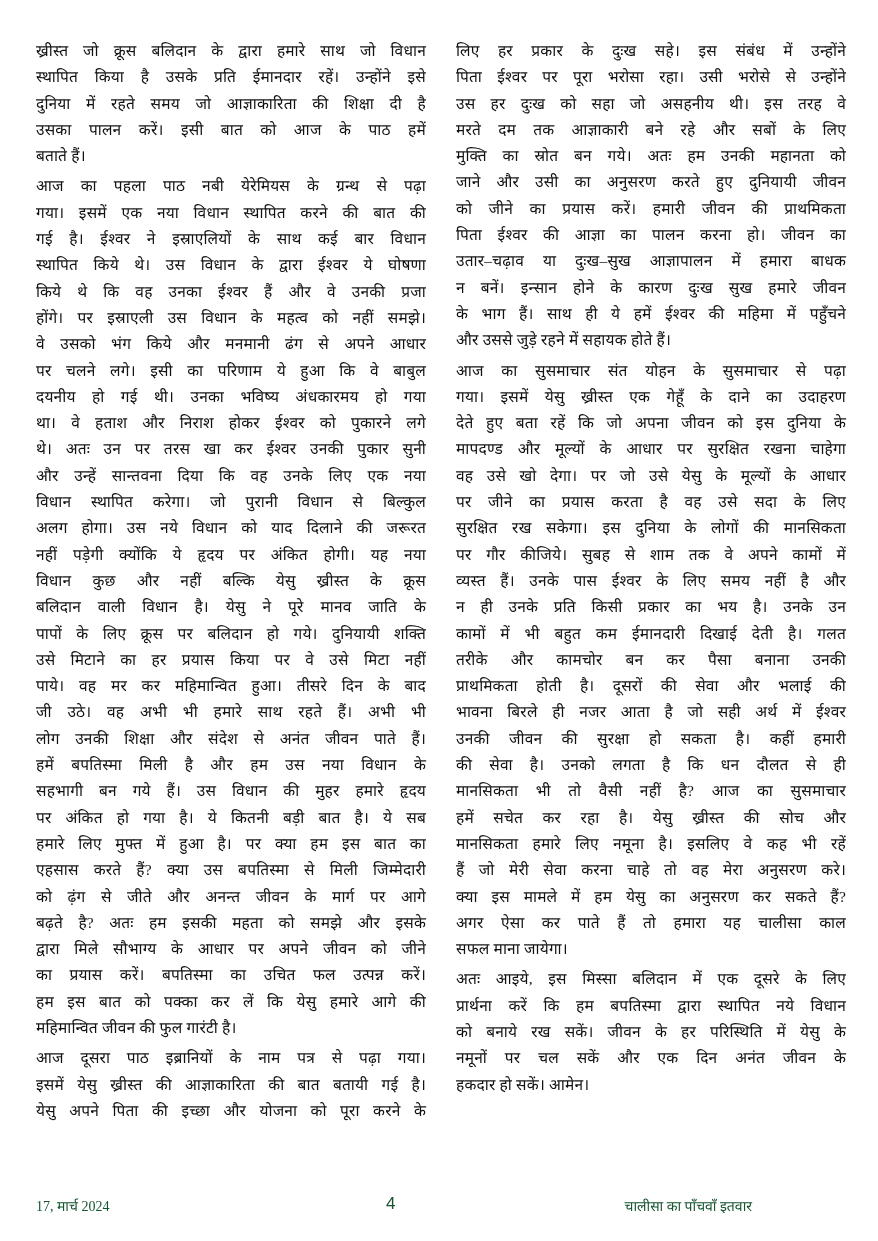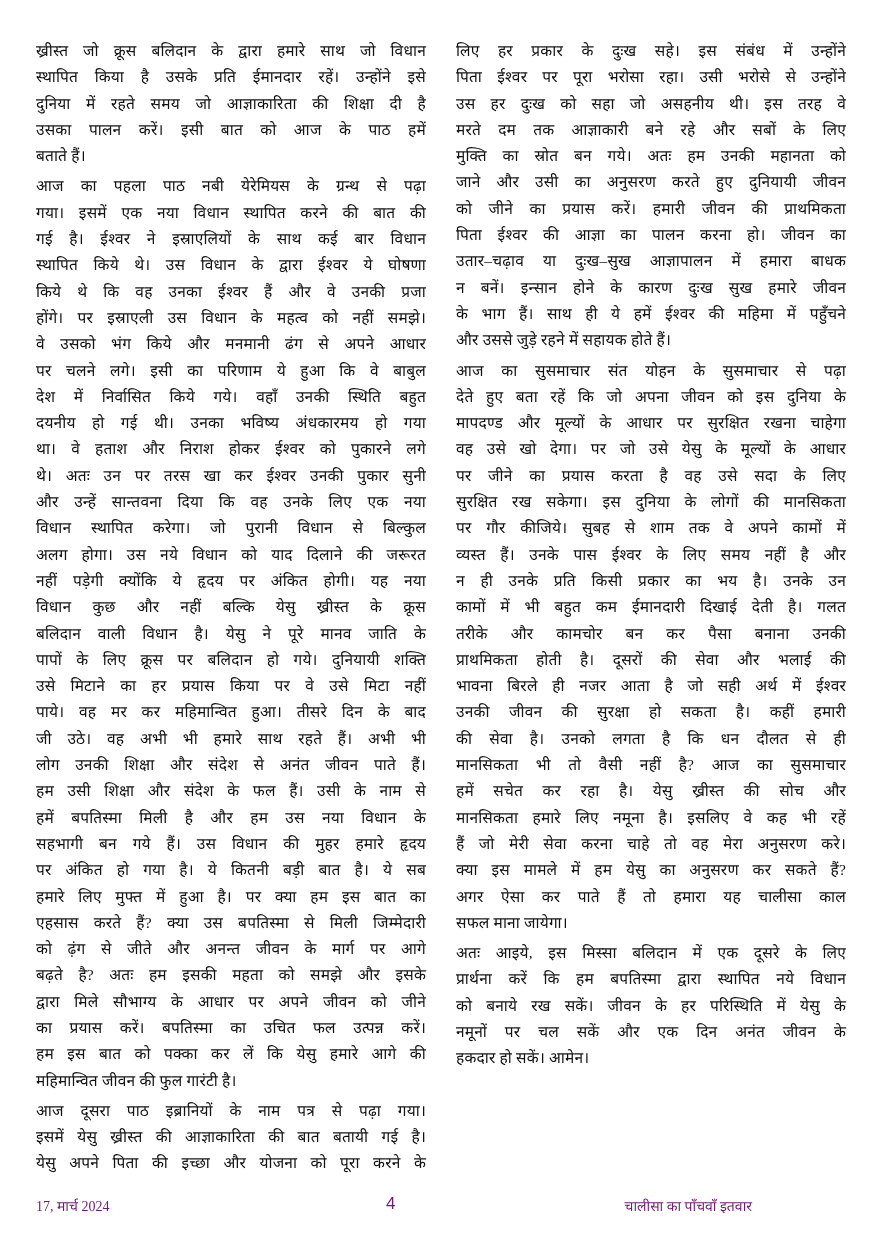--- a/index.html
+++ b/index.html
@@ -7,21 +7,21 @@
          font-family: "DejaVu Sans", "Liberation Sans", sans-serif; color: #111; }
   .page { position: absolute; left: 0; top: 0; width: 878px; height: 1241px; }
   .col { position: absolute; top: 38px; width: 390px; }
   .col.left { left: 36px; }
   .col.right { left: 456px; }
   .para { margin: 0 0 4px 0; font-family: Liberation Serif, serif; }
   .line { display: block; height: 26.3px; line-height: 26.3px; font-size: 15.5px;
           text-align: justify; text-align-last: justify; white-space: nowrap; overflow: visible; letter-spacing: 0.2px; }
   .line.last { text-align-last: left; }
   .footer { position: absolute; top: 1194px; left: 0; width: 810px; height: 24px;
-            font-family: "Liberation Serif", "DejaVu Serif", serif; font-size: 14px; color: #701a75; }
+            font-family: "Liberation Serif", "DejaVu Serif", serif; font-size: 14px; color: #14532d; }
   .footer .date { position: absolute; left: 36px; top: 2px; }
   .footer .pnum { position: absolute; left: 386px; top: 0; font-size: 17px;
                   font-family: "Liberation Sans", "DejaVu Sans", sans-serif; }
   .footer .title { position: absolute; right: 58px; top: 2px; }
 </style>
 </head>
 <body>
 
 <div class="page">
   <div class="col left" id="col-left">
@@ -34,36 +34,34 @@
       </div>
       <div class="para">
         <span class="line">आज का पहला पाठ नबी येरेमियस के ग्रन्थ से पढ़ा</span>
         <span class="line">गया। इसमें एक नया विधान स्थापित करने की बात की</span>
         <span class="line">गई है। ईश्वर ने इस्राएलियों के साथ कई  बार विधान</span>
         <span class="line">स्थापित किये थे। उस विधान के द्वारा ईश्वर ये घोषणा</span>
         <span class="line">किये थे कि वह उनका ईश्वर हैं और वे उनकी प्रजा</span>
         <span class="line">होंगे। पर इस्राएली उस विधान के महत्व को नहीं समझे।</span>
         <span class="line">वे उसको भंग किये और मनमानी ढंग से अपने आधार</span>
         <span class="line">पर चलने लगे। इसी का परिणाम ये हुआ कि वे बाबुल</span>
-        <span class="line">देश में निर्वासित किये गये। वहाँ उनकी स्थिति बहुत</span>
         <span class="line">दयनीय हो गई थी। उनका भविष्य अंधकारमय हो गया</span>
         <span class="line">था। वे हताश और निराश होकर ईश्वर को पुकारने लगे</span>
         <span class="line">थे। अतः उन पर तरस खा कर ईश्वर उनकी पुकार सुनी</span>
         <span class="line">और उन्हें सान्तवना दिया कि वह उनके लिए एक नया</span>
         <span class="line">विधान स्थापित करेगा। जो पुरानी विधान से बिल्कुल</span>
         <span class="line">अलग होगा। उस नये विधान को याद दिलाने की जरूरत</span>
         <span class="line">नहीं पड़ेगी क्योंकि ये हृदय पर अंकित होगी। यह नया</span>
         <span class="line">विधान कुछ और नहीं बल्कि येसु ख्रीस्त के क्रूस</span>
         <span class="line">बलिदान वाली विधान है। येसु ने पूरे मानव जाति के</span>
         <span class="line">पापों के लिए क्रूस पर बलिदान हो गये। दुनियायी शक्ति</span>
         <span class="line">उसे मिटाने का हर प्रयास किया पर वे उसे मिटा नहीं</span>
         <span class="line">पाये। वह मर कर महिमान्वित हुआ। तीसरे दिन के बाद</span>
         <span class="line">जी उठे। वह अभी भी हमारे साथ रहते हैं। अभी भी</span>
         <span class="line">लोग उनकी शिक्षा और संदेश से अनंत जीवन पाते हैं।</span>
-        <span class="line">हम उसी शिक्षा और संदेश के फल हैं। उसी के नाम से</span>
         <span class="line">हमें बपतिस्मा मिली है और हम उस नया विधान के</span>
         <span class="line">सहभागी बन गये हैं। उस विधान की मुहर हमारे हृदय</span>
         <span class="line">पर अंकित हो गया है। ये कितनी बड़ी बात है। ये सब</span>
         <span class="line">हमारे लिए मुफ्त में हुआ है। पर क्या हम इस बात का</span>
         <span class="line">एहसास करते हैं? क्या उस बपतिस्मा से मिली जिम्मेदारी</span>
         <span class="line">को ढ़ंग से जीते और अनन्त जीवन के मार्ग पर आगे</span>
         <span class="line">बढ़ते है? अतः हम इसकी महता को समझे और इसके</span>
         <span class="line">द्वारा मिले सौभाग्य के आधार पर अपने जीवन को जीने</span>
         <span class="line">का प्रयास करें। बपतिस्मा का उचित फल उत्पन्न करें।</span>
         <span class="line">हम इस बात को पक्का कर लें कि येसु हमारे आगे की</span>
@@ -85,20 +83,21 @@
         <span class="line">जाने और उसी का अनुसरण करते हुए दुनियायी जीवन</span>
         <span class="line">को जीने का प्रयास करें। हमारी जीवन की प्राथमिकता</span>
         <span class="line">पिता ईश्वर की आज्ञा का पालन करना हो। जीवन का</span>
         <span class="line">उतार–चढ़ाव या दुःख–सुख  आज्ञापालन में हमारा बाधक</span>
         <span class="line">न बनें। इन्सान होने के कारण दुःख सुख हमारे जीवन</span>
         <span class="line">के भाग हैं। साथ ही ये हमें ईश्वर की महिमा में पहुँचने</span>
         <span class="line last">और उससे जुड़े रहने में सहायक होते हैं।</span>
       </div>
       <div class="para">
         <span class="line">आज का सुसमाचार संत योहन के सुसमाचार से पढ़ा</span>
+        <span class="line">गया। इसमें येसु ख्रीस्त एक गेहूँ के दाने का उदाहरण</span>
         <span class="line">देते हुए बता रहें कि जो अपना जीवन को इस दुनिया के</span>
         <span class="line">मापदण्ड और मूल्यों के आधार पर सुरक्षित रखना चाहेगा</span>
         <span class="line">वह उसे खो देगा। पर जो उसे येसु के मूल्यों के आधार</span>
         <span class="line">पर जीने का प्रयास करता है वह उसे सदा के लिए</span>
         <span class="line">सुरक्षित रख सकेगा। इस दुनिया के लोगों की मानसिकता</span>
         <span class="line">पर गौर कीजिये। सुबह से शाम तक वे अपने कामों में</span>
         <span class="line">व्यस्त हैं। उनके पास ईश्वर के लिए समय नहीं है और</span>
         <span class="line">न ही उनके प्रति किसी प्रकार का भय है। उनके उन</span>
         <span class="line">कामों में भी बहुत कम ईमानदारी दिखाई देती है। गलत</span>
         <span class="line">तरीके और कामचोर बन कर पैसा बनाना उनकी</span>

